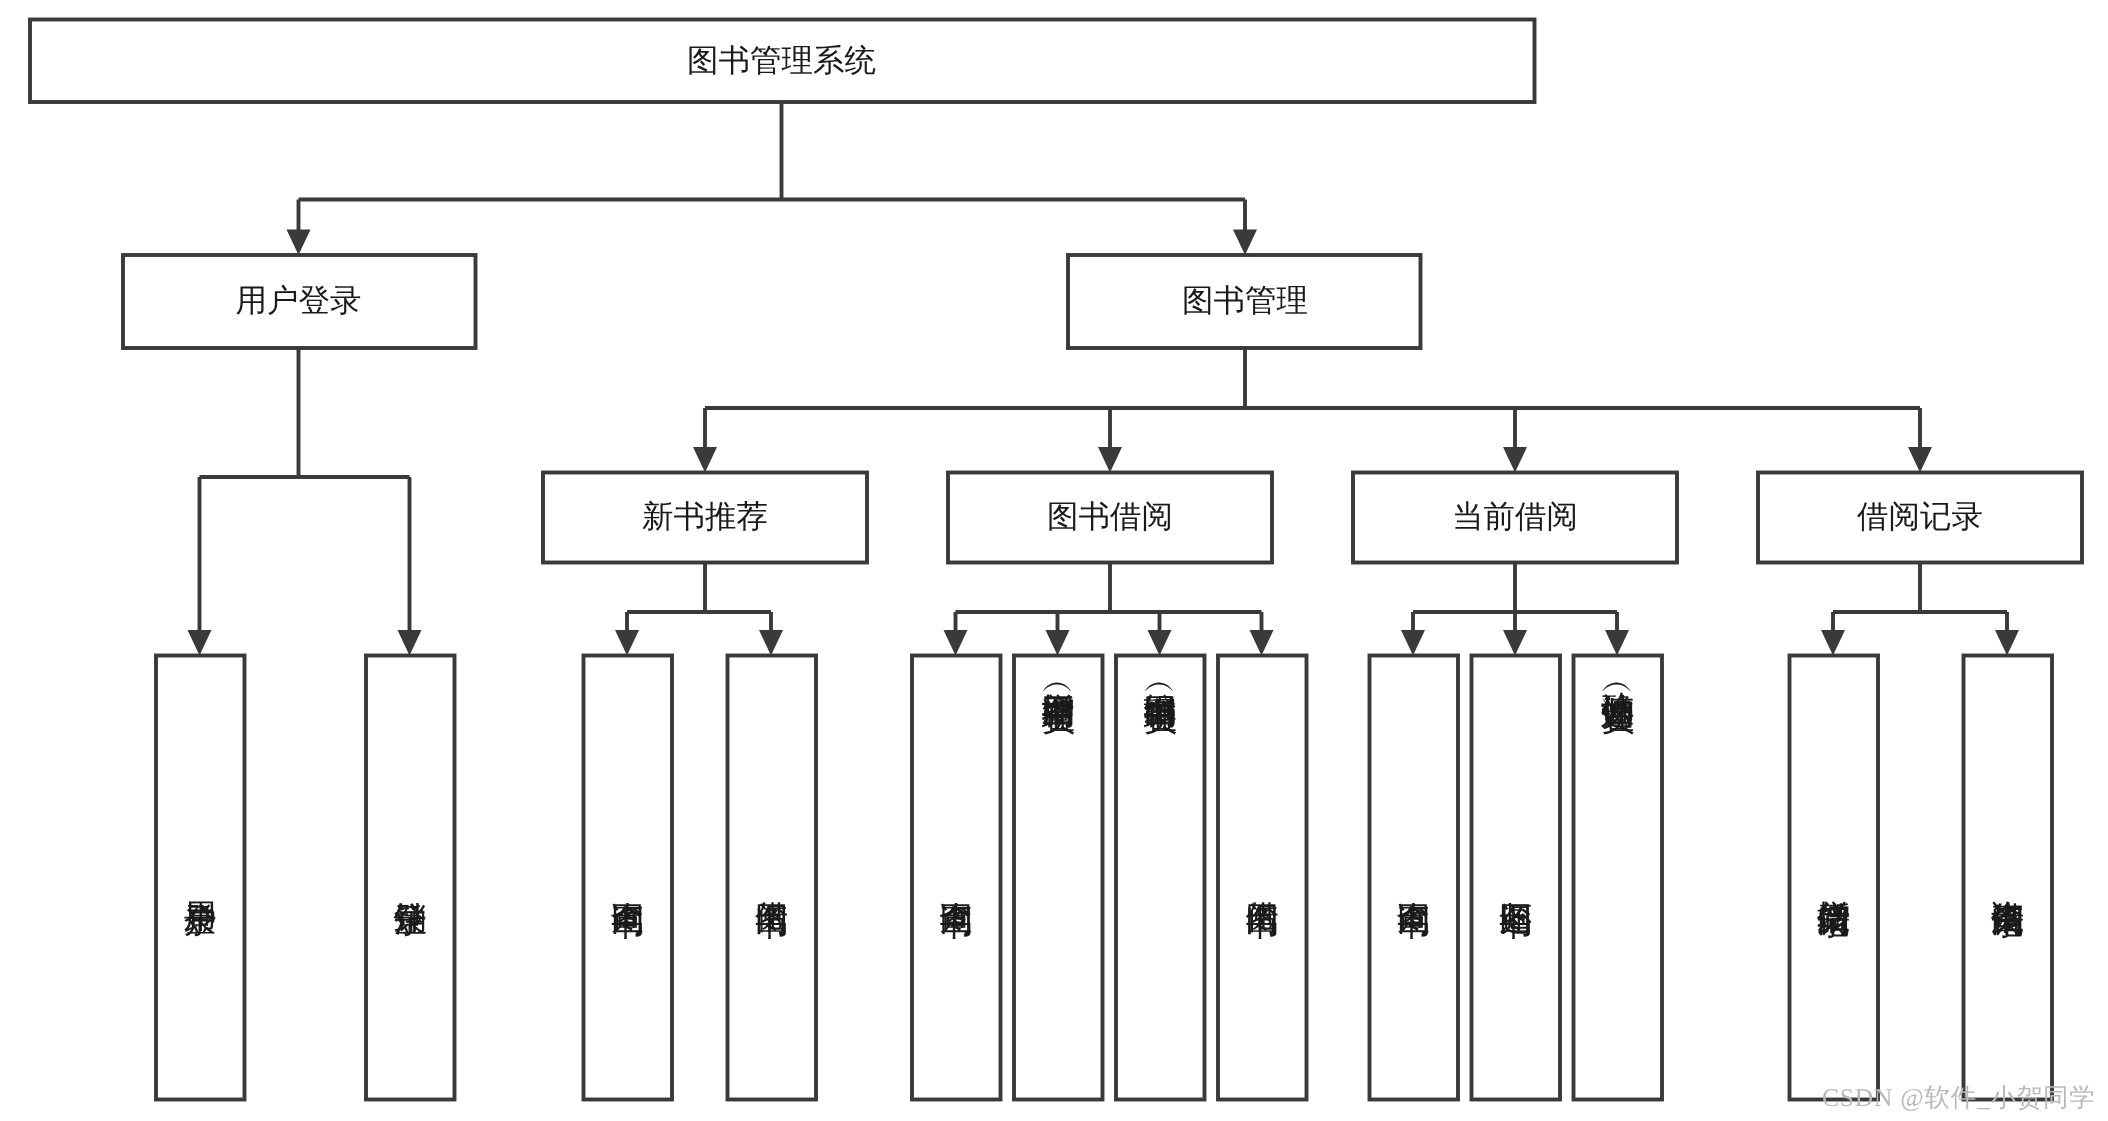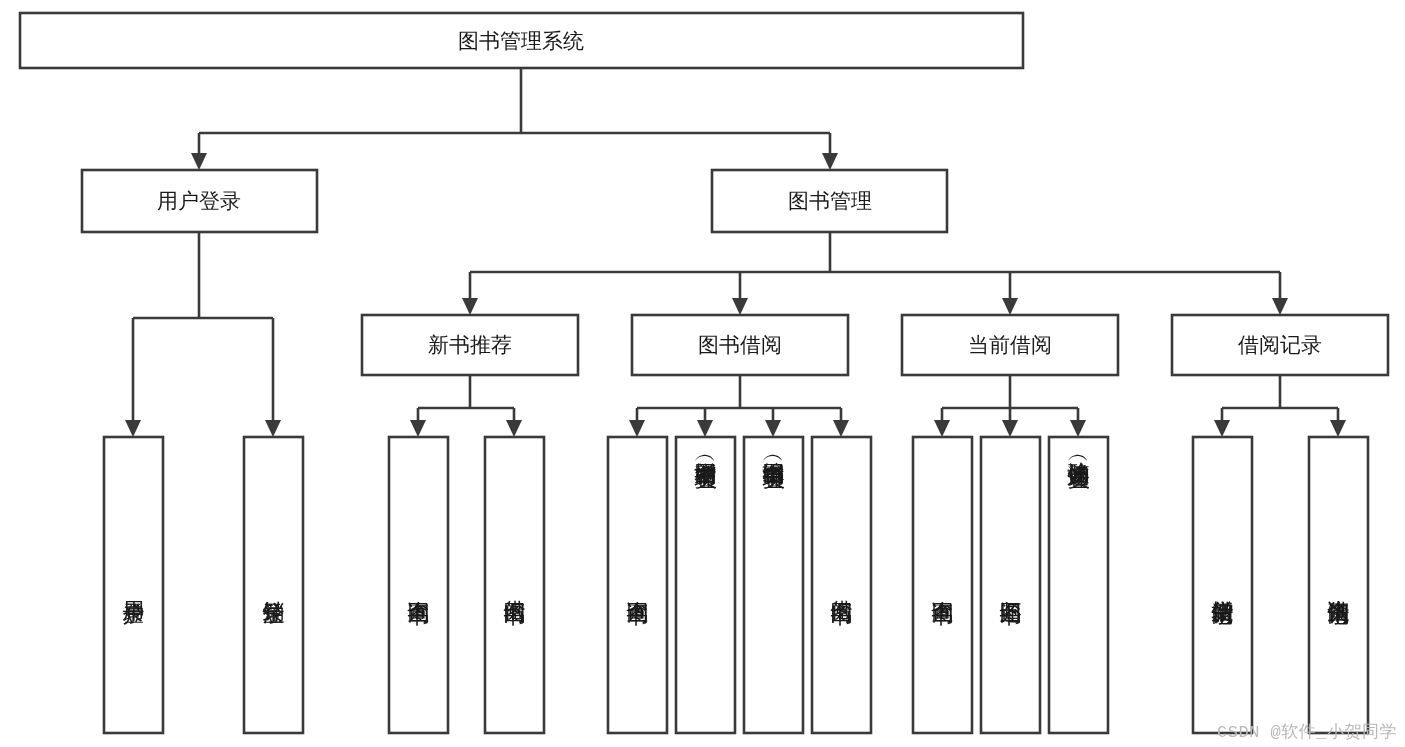--- a/index.html
+++ b/index.html
@@ -63,21 +63,21 @@
     font-size: 22px;
     line-height: 1.0;
     color: #1a1a1a;
     letter-spacing: 1px;
     white-space: nowrap;
   }
   .watermark {
     position: absolute;
     right: 8px;
     bottom: 4px;
-    font-family: Liberation Mono, monospace;
+    font-family: Liberation Serif, serif;
     font-size: 17px;
     color: #b9b9b9;
     letter-spacing: 0.5px;
     white-space: nowrap;
   }
 </style>
 </head>
 <body>
 
 <div id="diagram-root">

